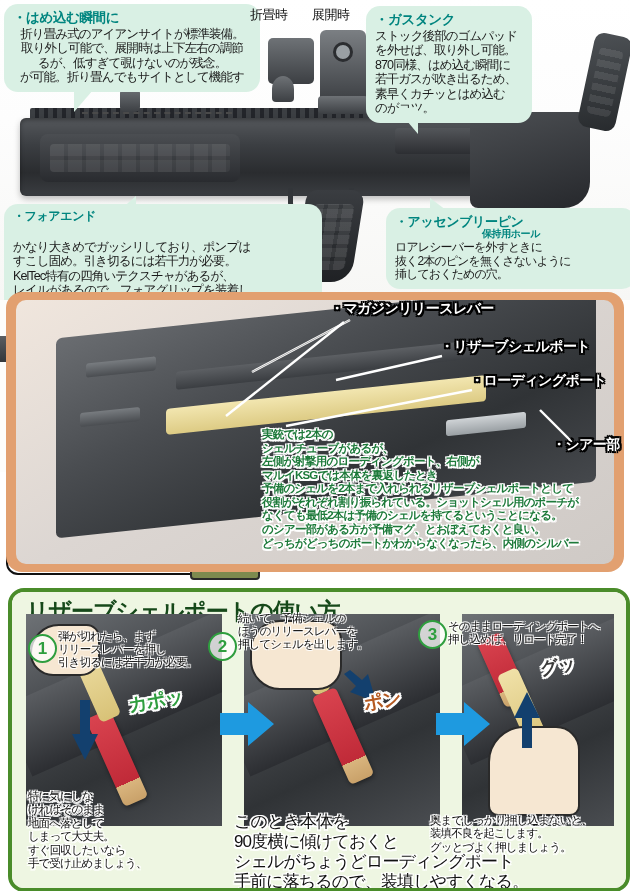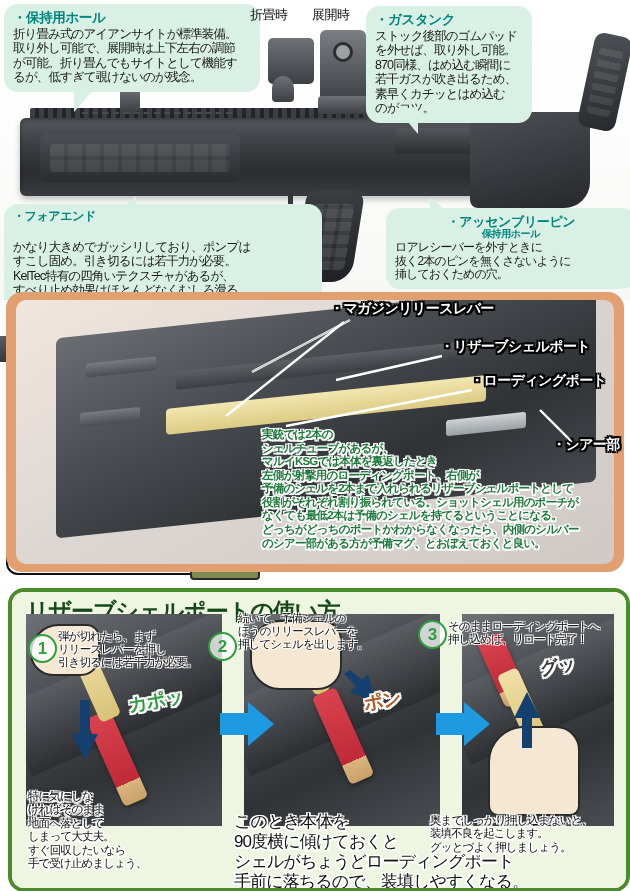--- a/index.html
+++ b/index.html
@@ -299,26 +299,26 @@
     <div class="sightSmall" style="left:268px;top:38px;"></div>
     <div class="sightSmall" style="left:272px;top:76px;width:22px;height:26px;border-radius:50% 50% 4px 4px;"></div>
     <div class="sightTall" style="left:320px;top:30px;"></div>
     <div class="sightSmall" style="left:318px;top:96px;width:50px;height:18px;border-radius:4px;"></div>
 
     <div class="sightSmall" style="left:120px;top:88px;width:20px;height:24px;"></div>
     <div class="dashline" style="left:82px;top:112px;width:150px;"></div>
   </div>
 
   <div class="bubble" style="left:4px;top:4px;width:238px;font-size:12.5px;">
-    <b class="btitle" style="font-size:13.5px;">・保持用ホール</b>
-    <em class="bbody" style="font-style:normal;">
+    <b class="btitle" style="font-size:13.5px;">・はめ込む瞬間に</b>
+    <em class="bbody" style="font-style:normal;text-align:center;">
       <span>折り畳み式のアイアンサイトが標準装備。</span>
       <span>取り外し可能で、展開時は上下左右の調節</span>
+      <span>るが、低すぎて覗けないのが残念。</span>
       <span>が可能。折り畳んでもサイトとして機能す</span>
-      <span>るが、低すぎて覗けないのが残念。</span>
     </em>
   </div>
   <div class="abs" style="left:74px;top:82px;width:0;height:0;border-top:30px solid #d9f0e4;border-right:26px solid transparent;"></div>
 
   <div class="abs" style="left:250px;top:6px;font-size:13px;color:#111;letter-spacing:-.5px;">折畳時</div>
   <div class="abs" style="left:312px;top:6px;font-size:13px;color:#111;letter-spacing:-.5px;">展開時</div>
 
   <div class="bubble" style="left:366px;top:6px;width:148px;font-size:12.5px;">
     <b class="btitle" style="font-size:13.5px;">・ガスタンク</b>
     <em class="bbody" style="font-style:normal;">
@@ -331,29 +331,28 @@
     </em>
   </div>
   <div class="abs" style="left:396px;top:108px;width:0;height:0;border-top:26px solid #d9f0e4;border-left:22px solid transparent;"></div>
 
   <div class="bubble" style="left:4px;top:204px;width:300px;font-size:12.5px;">
     <b class="btitle" style="font-size:12px;">・フォアエンド</b>
     <em class="bbody" style="font-style:normal;margin-top:16px;">
       <span>かなり大きめでガッシリしており、ポンプは</span>
       <span>すこし固め。引き切るには若干力が必要。</span>
       <span>KelTec特有の四角いテクスチャがあるが、</span>
-      <span>すべり止め効果はほとんどなくむしろ滑る。</span>
       <span>レイルがあるので、フォアグリップを装着し、</span>
       <span>グリップを握ってポンプするとよい。</span>
     </em>
   </div>
   <div class="abs" style="left:120px;top:196px;width:0;height:0;border-bottom:14px solid #d9f0e4;border-left:16px solid transparent;"></div>
 
   <div class="bubble" style="left:386px;top:208px;width:232px;font-size:12px;">
-    <b class="btitle" style="font-size:13px;text-align:center;">・アッセンブリーピン</b>
+    <b class="btitle" style="font-size:13px;">・アッセンブリーピン</b>
     <b class="btitle" style="font-size:10px;text-align:center;margin-top:-2px;">保持用ホール</b>
     <em class="bbody" style="font-style:normal;">
       <span>ロアレシーバーを外すときに</span>
       <span>抜く2本のピンを無くさないように</span>
       <span>挿しておくための穴。</span>
     </em>
   </div>
   <div class="abs" style="left:430px;top:198px;width:0;height:0;border-bottom:12px solid #d9f0e4;border-right:16px solid transparent;"></div>
 
   <div class="abs" style="left:0;top:300px;width:260px;height:172px;background:#fdfdfb;overflow:hidden;">
@@ -429,27 +428,27 @@
   </svg>
 
   <div class="lbl" style="left:552px;top:436px;font-size:14px;">・シアー部</div>
   <svg class="abs" style="left:500px;top:406px;width:90px;height:40px;" viewBox="0 0 90 40">
     <path d="M70,34 L40,4" stroke="#fff" stroke-width="2.4" fill="none"></path>
   </svg>
 
   <div class="greenText" style="left:262px;top:428px;font-size:11.5px;">
     <span>実銃では2本の</span>
     <span>シェルチューブがあるが、</span>
+    <span>左側が射撃用のローディングポート、右側が</span>
     <span>マルイKSGでは本体を裏返したとき</span>
-    <span>左側が射撃用のローディングポート、右側が</span>
     <span>予備のシェルを2本まで入れられるリザーブシェルポートとして</span>
     <span>役割がそれぞれ割り振られている。ショットシェル用のポーチが</span>
     <span>なくても最低2本は予備のシェルを持てるということになる。</span>
+    <span>のシアー部がある方が予備マグ、とおぼえておくと良い。</span>
     <span>どっちがどっちのポートかわからなくなったら、内側のシルバー</span>
-    <span>のシアー部がある方が予備マグ、とおぼえておくと良い。</span>
   </div>
 
   <div class="panelGreen">
     <div class="panelGreenBg"></div>
 
     <div class="sectionTitle">リザーブシェルポートの使い方</div>
 
     <div class="photoCell" style="left:14px;width:196px;">
       <div class="shellRed" style="left:78px;top:96px;"></div>
       <div class="shellTan" style="left:58px;top:28px;"></div>

